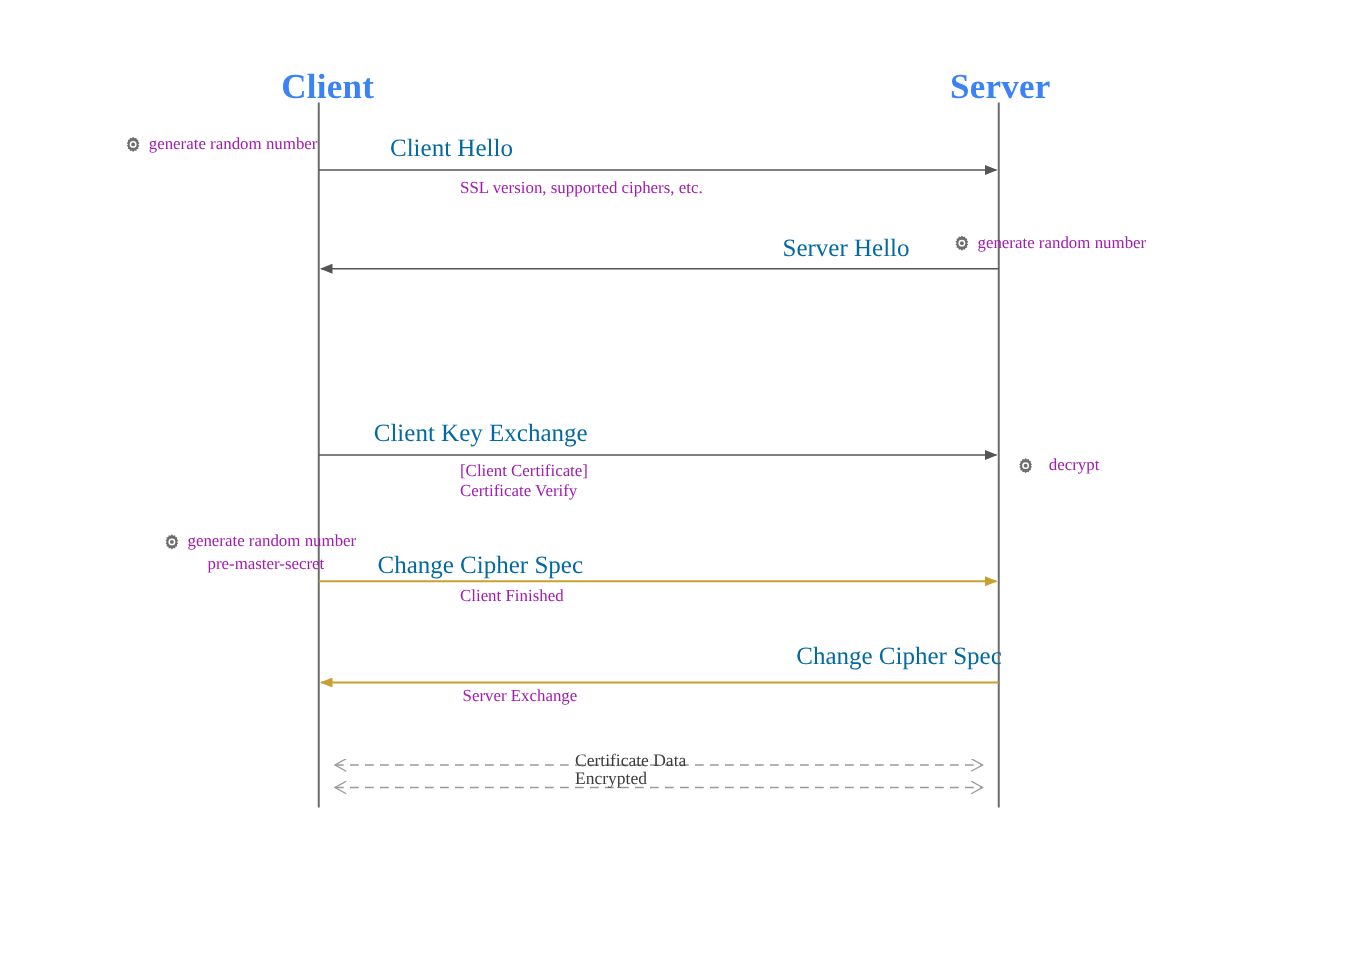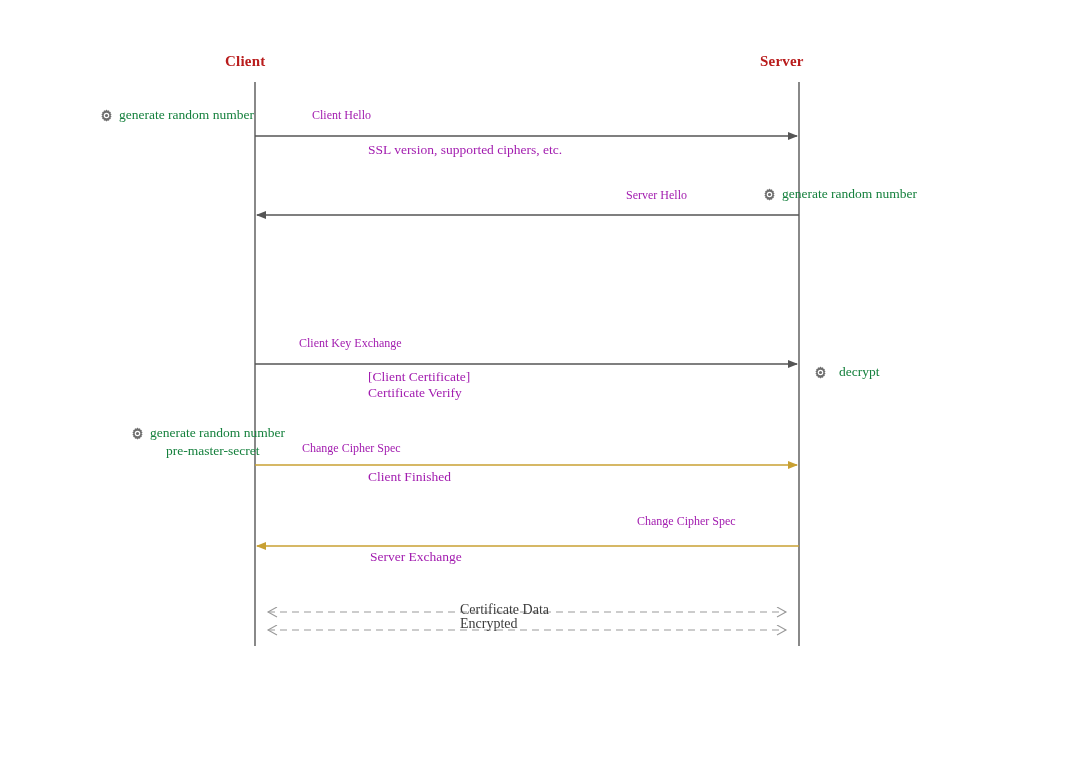--- a/index.html
+++ b/index.html
@@ -28,36 +28,36 @@
     height: 764px;
     pointer-events: none;
   }
   .lbl {
     position: absolute;
     white-space: pre;
     line-height: 1.18;
     color: #3a3a3a;
   }
   .actor-title {
-    font-size: 15px;
+    font-size: 28px;
     font-weight: bold;
-    color: #b91c1c;
+    color: #3b82f6;
     letter-spacing: 0.2px;
   }
   .msg-title {
-    font-size: 12px;
-    color: #a21caf;
+    font-size: 20px;
+    color: #0369a1;
   }
   .msg-detail {
     font-size: 13.5px;
     color: #a21caf;
   }
   .note-text {
     font-size: 13.5px;
-    color: #15803d;
+    color: #a21caf;
   }
   .dashed-label {
     font-size: 14px;
     color: #3c3c3c;
   }
   .note {
     position: absolute;
     display: flex;
     align-items: center;
     gap: 6px;

